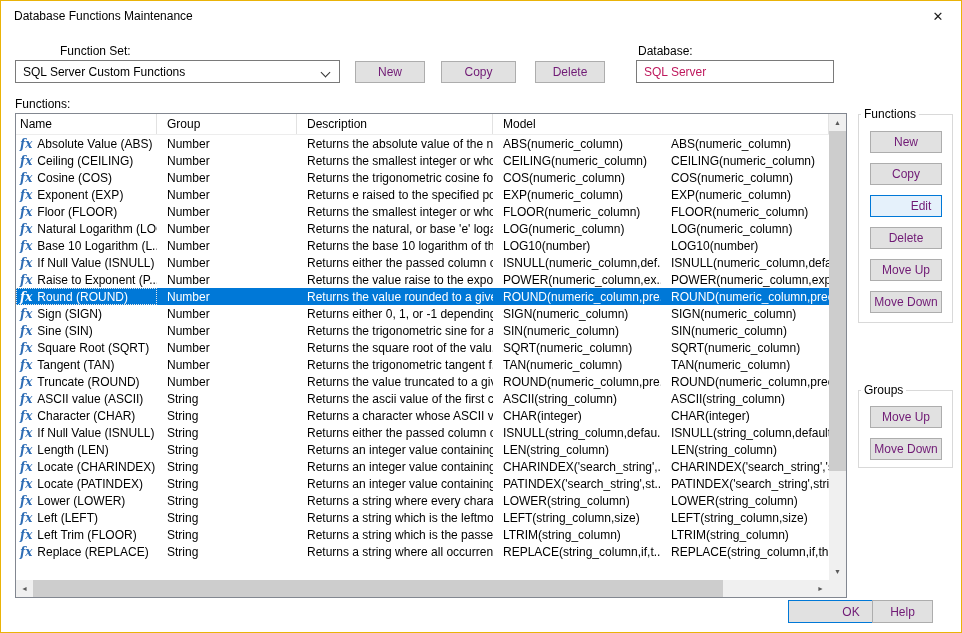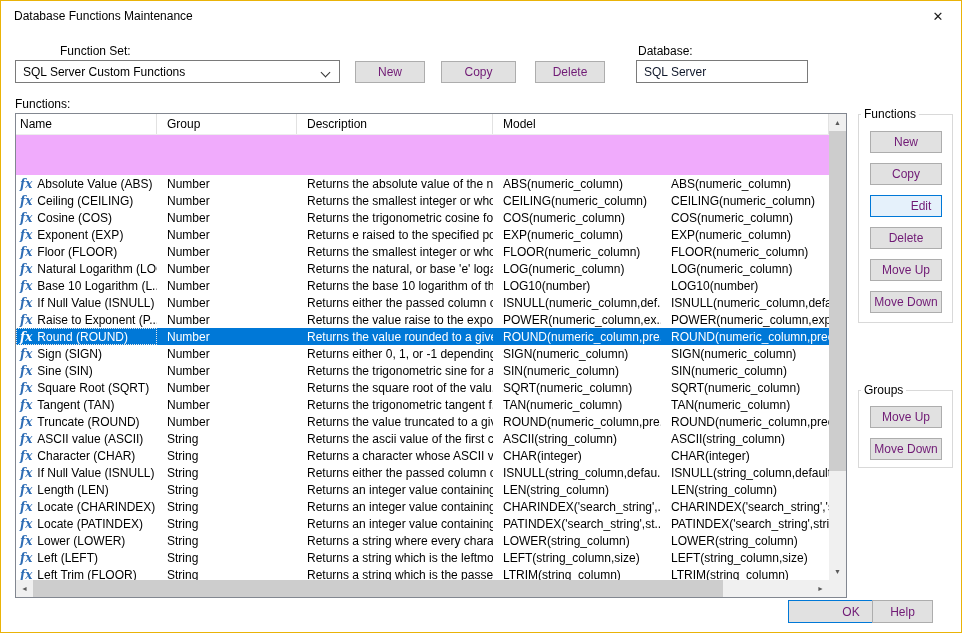--- a/index.html
+++ b/index.html
@@ -21,42 +21,42 @@
   .lbl { position:absolute; font-size:12px; }
   .lbl-function-set { left:14px; top:43px;margin-left:45px; }
   .lbl-database { left:637px; top:43px; }
   .lbl-functions { left:14px; top:96px; }
 
   
   .combo { position:absolute; left:14px; top:59px; width:325px; height:23px;
     background:#fff; border:1px solid #7a7a7a; display:flex; align-items:center; padding-left:7px; }
   .combo-chevron { position:absolute; right:10px; top:8px; width:7px; height:7px;
     border-right:1px solid #333; border-bottom:1px solid #333; transform:rotate(45deg); }
-  .textbox { position:absolute; left:635px; top:59px; width:172px; height:23px;
+  .textbox { position:absolute; left:635px; top:59px; width:198px; height:23px;
     background:#fff; border:1px solid #7a7a7a; padding-left:7px;
-    font-family:inherit; font-size:12px; color:#0f172a; outline:none; }
+    font-family:inherit; font-size:12px; color:#be185d; outline:none; }
 
   
   .btn { position:absolute; background:#e1e1e1; border:1px solid #adadad;
     font-family:inherit; font-size:12px; color:#701a75;
     display:flex; align-items:center; justify-content:center; cursor:default; }
   .btn-new-top    { left:354px; top:60px; width:70px; height:22px; }
   .btn-copy-top   { left:440px; top:60px; width:75px; height:22px; }
   .btn-delete-top { left:534px; top:60px; width:70px; height:22px; }
   .btn.accent { background:#e5f1fb; border-color:#0078d7;padding-left:30px; }
   .btn.default { border-color:#0078d7; }
 
   
   .listview { position:absolute; left:14px; top:112px; width:832px; height:485px;
-    border:1px solid #828790; background:#f0abfc; }
+    border:1px solid #828790; background:#ec4899; }
   .lv-header { position:absolute; left:0; top:0; right:17px; height:21px;
     display:flex; background:#fff; border-bottom:1px solid #ededed; }
   .hcell { display:flex; align-items:center; padding-left:10px;
     border-right:1px solid #e2e2e2; font-size:12px; white-space:nowrap; overflow:hidden; }
-  .lv-body { position:absolute; left:0; top:21px; right:17px; bottom:17px; overflow:hidden; background:#fff;margin-top:40px; }
+  .lv-body { position:absolute; left:0; top:21px; right:17px; bottom:17px; overflow:hidden; background:#fff; }
   .lv-row { display:flex; height:17px; align-items:stretch; }
   .lv-row.selected { background:#0078d7; color:#fff; }
   .cell { display:flex; align-items:center; padding-left:10px;
     white-space:nowrap; overflow:hidden; }
   .c-name   { width:141px; padding-left:4px; }
   .c-group  { width:140px; }
   .c-desc   { width:196px; }
   .c-syntax { width:168px; }
   .c-model  { flex:1; }
   .lv-row.selected .c-name { outline:1px dotted #e8e8e8; outline-offset:-1px; }

